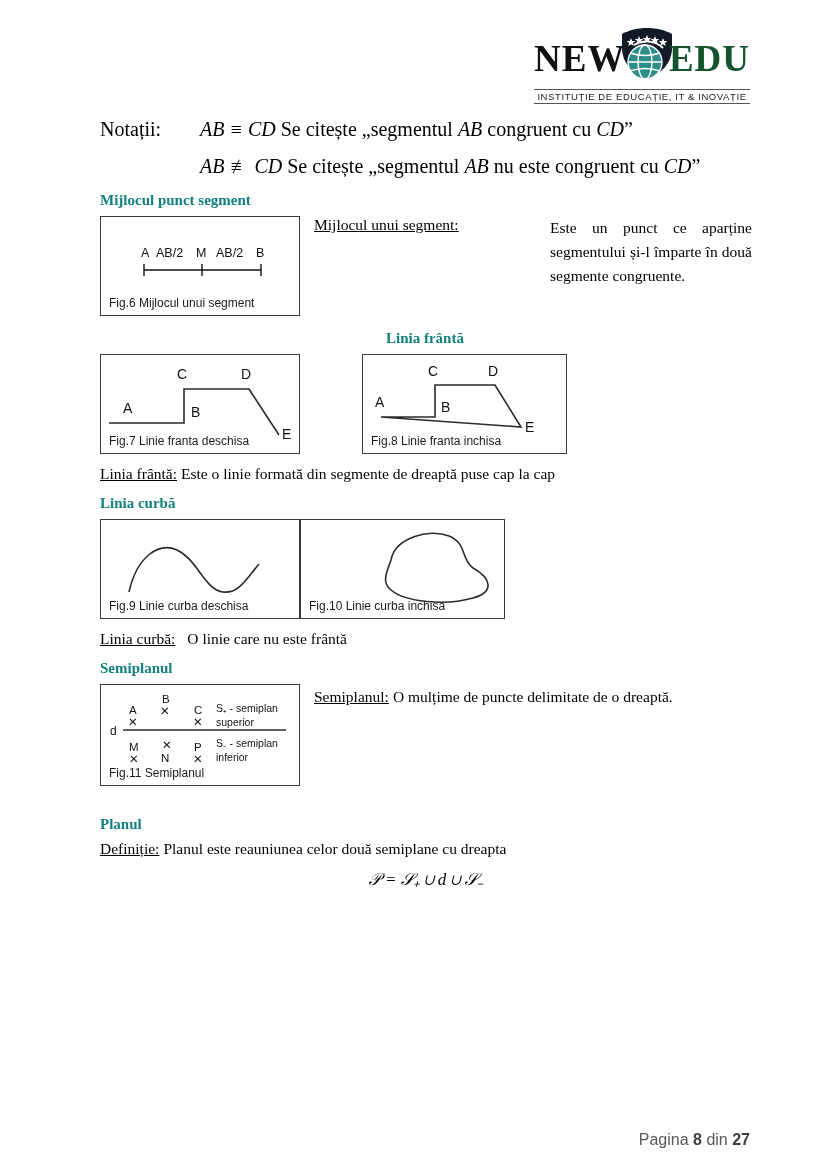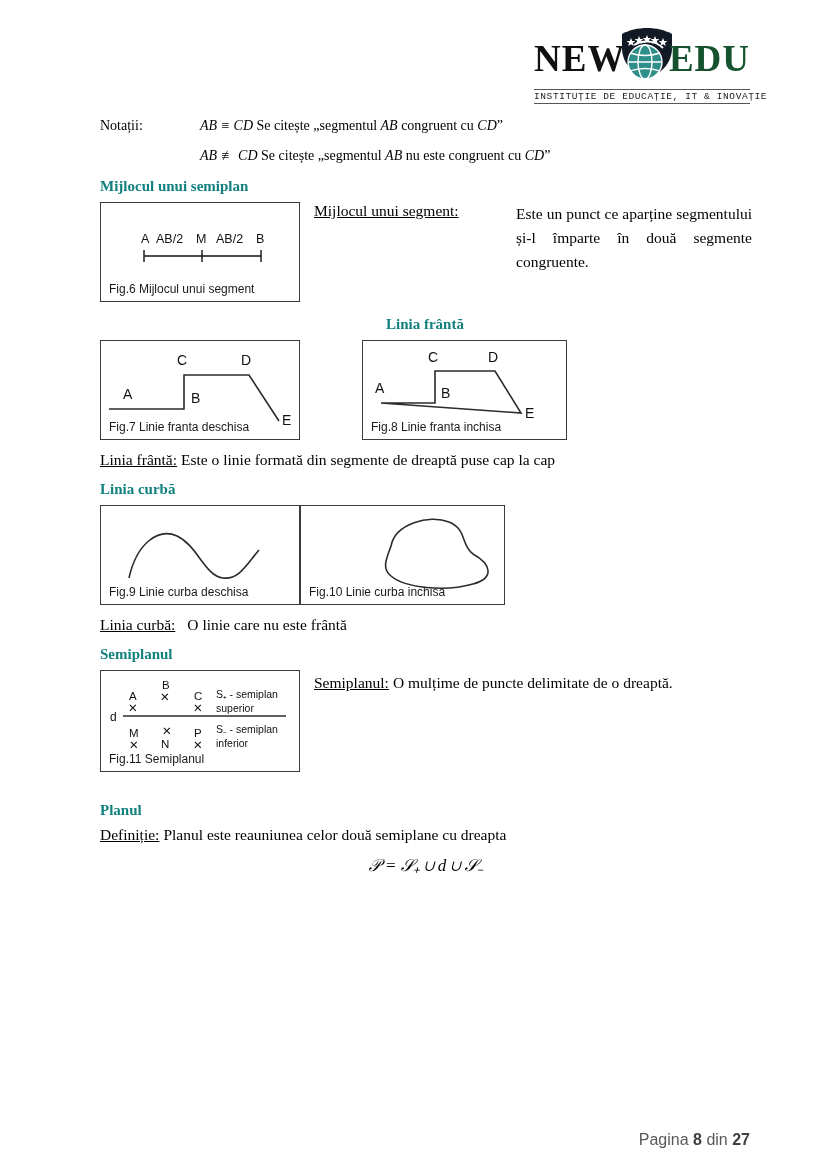--- a/index.html
+++ b/index.html
@@ -52,42 +52,42 @@
   }
   .logo-emblem {
     position: absolute;
     left: 84px;
     top: 0px;
     width: 58px;
     height: 62px;
   }
   .logo-tagline {
     margin-top: 1px;
-    font-family: Liberation Mono, monospace;
+    font-family: Liberation Sans, sans-serif;
     font-size: 9.5px;
     letter-spacing: 0.6px;
     color: #222222;
     border-top: 1px solid #555;
     border-bottom: 1px solid #555;
     padding: 1px 0 1px 0;
     white-space: nowrap;
   }
 
   
   .content {
     position: absolute;
     left: 100px;
     top: 118px;
     width: 652px;
   }
 
   .notation-row {
     display: flex;
     align-items: baseline;
-    font-size: 14px;
+    font-size: 20px;
     margin-bottom: 14px;
   }
   .notation-label {
     width: 100px;
     flex: 0 0 100px;
   }
   .notation-body { flex: 1; }
   .mathit {
     font-family: "Liberation Serif", serif;
     font-style: italic;
@@ -128,20 +128,21 @@
   .fig7 { width: 200px; height: 100px; }
   .fig8 { width: 205px; height: 100px; }
   .fig9 { width: 200px; height: 100px; }
   .fig10 { width: 205px; height: 100px; padding-left: 32px; }
   .fig11 { width: 200px; height: 102px; }
 
   .def-row {
     display: flex;
     align-items: flex-start;
     font-size: 15.5px;
+    gap: 34px;
   }
   .def-term {
     text-decoration: underline;
     white-space: nowrap;
   }
   .def-term-pad { padding-right: 16px; }
   .def-text-just {
     text-align: justify;
     line-height: 1.55;
   }
@@ -210,21 +211,21 @@
   <div class="notation-row">
     <span class="notation-label">Notații:</span>
     <span class="notation-body"><span class="mathit">AB ≡ CD</span> <span>Se citește „segmentul </span><span class="mathit">AB</span><span> congruent cu </span><span class="mathit">CD</span><span>”</span></span>
   </div>
 
   <div class="notation-row">
     <span class="notation-label"></span>
     <span class="notation-body"><span class="mathit">AB ≢ CD</span> <span>Se citește „segmentul </span><span class="mathit">AB</span><span> nu este congruent cu </span><span class="mathit">CD</span><span>”</span></span>
   </div>
 
-  <h2 class="section">Mijlocul unui semiplan</h2>
+  <h2 class="section">Mijlocul punct segment</h2>
 
   <div class="fig-row">
     <div class="figbox fig6">
       <svg width="198" height="98" viewBox="0 0 198 98">
         <text x="40" y="40" font-size="12.5" fill="#111">A</text>
         <text x="55" y="40" font-size="12.5" fill="#111">AB/2</text>
         <text x="95" y="40" font-size="12.5" fill="#111">M</text>
         <text x="115" y="40" font-size="12.5" fill="#111">AB/2</text>
         <text x="155" y="40" font-size="12.5" fill="#111">B</text>
         <g stroke="#111" stroke-width="1.4">

